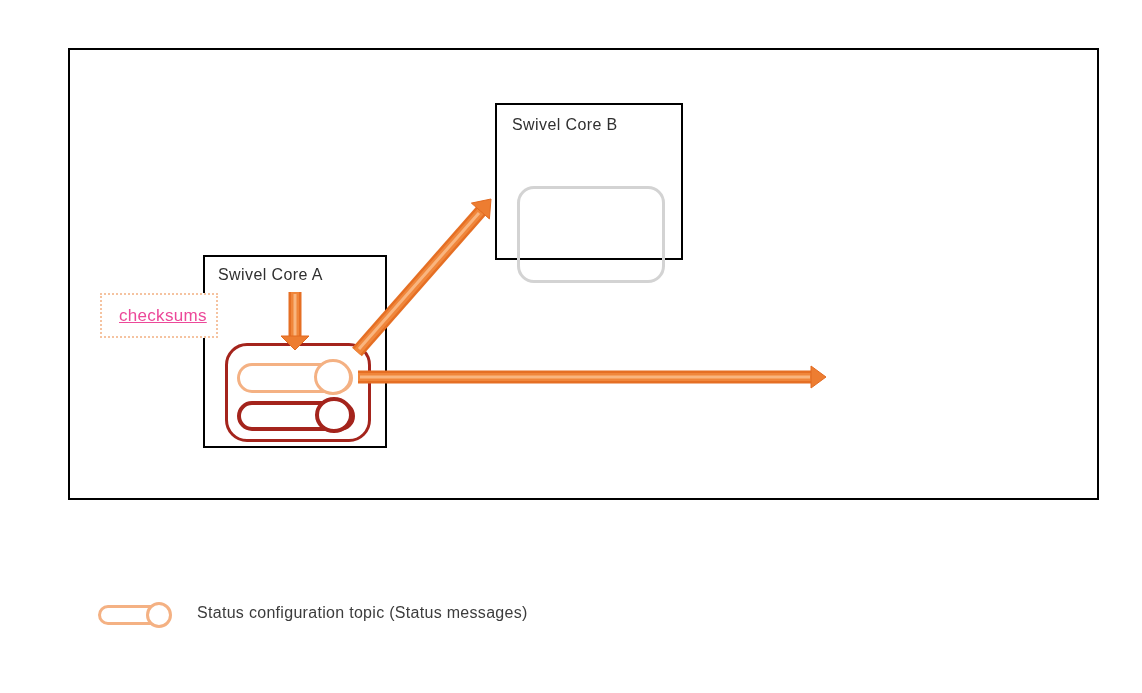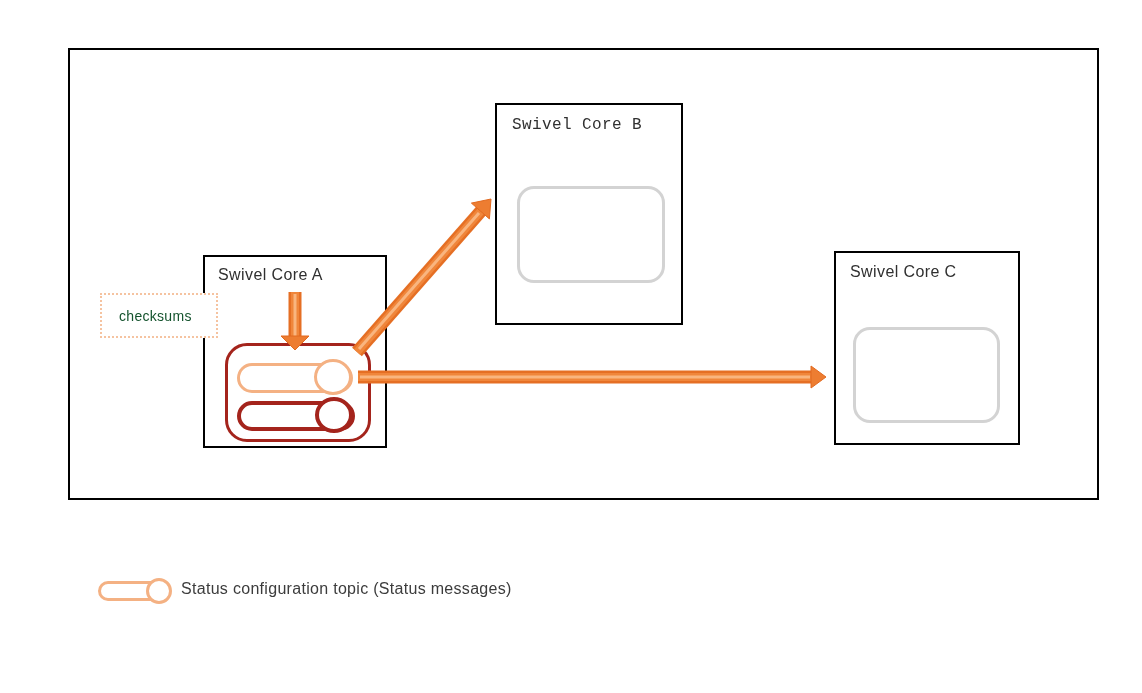--- a/index.html
+++ b/index.html
@@ -16,21 +16,21 @@
   body{font-family:"Liberation Sans","DejaVu Sans",sans-serif;color:var(--text);}
   .stage{position:relative;width:1142px;height:693px;background:#fff;overflow:hidden;}
 
   
   .frame{position:absolute;left:68px;top:48px;width:1031px;height:452px;border:2px solid var(--node-border);background:#fff;}
 
   
   .node{position:absolute;border:2px solid var(--node-border);background:#fff;}
   .node-label{position:absolute;font-size:16px;letter-spacing:0.4px;color:#303030;white-space:nowrap;}
   .box-a{left:203px;top:255px;width:184px;height:193px;text-align:center;}
-  .box-b{left:495px;top:103px;width:188px;height:222px;font-family:Liberation Mono, monospace;}
+  .box-b{left:495px;top:103px;width:188px;height:157px;}
   .box-c{left:834px;top:251px;width:186px;height:194px;}
   .box-a .node-label{left:13px;top:9px;}
   .box-b .node-label{left:15px;top:11px;}
   .box-c .node-label{left:14px;top:10px;}
 
   
   .panel{position:absolute;border:3px solid var(--panel-border);border-radius:17px;background:transparent;}
   .box-b .panel{left:20px;top:81px;width:148px;height:97px;}
   .box-c .panel{left:17px;top:74px;width:147px;height:96px;}
 
@@ -42,32 +42,32 @@
   .toggle .track{position:absolute;border-radius:999px;background:#fff;}
   .toggle .knob{position:absolute;border-radius:50%;background:#fff;}
 
   .status-toggle .track{left:9px;top:17px;width:116px;height:30px;border:3px solid var(--status-topic);}
   .status-toggle .knob{left:86px;top:13px;width:38px;height:36px;border:3px solid var(--status-topic);}
   .config-toggle .track{left:9px;top:55px;width:118px;height:30px;border:4px solid var(--config-topic);}
   .config-toggle .knob{left:87px;top:51px;width:38px;height:36px;border:4px solid var(--config-topic);}
 
   
   .note{position:absolute;left:100px;top:293px;width:118px;height:45px;background:#fff;border:2px dotted var(--note-border);z-index:5;display:flex;align-items:center;}
-  .note span{font-size:14px;letter-spacing:0.3px;padding-left:17px;color:#14532d;}
+  .note span{font-size:17px;letter-spacing:0.3px;padding-left:17px;color:#ec4899;text-decoration:underline;}
 
   
   .arrows{position:absolute;left:0;top:0;width:1142px;height:693px;z-index:10;pointer-events:none;}
   .sh1{stroke:#E56F24;stroke-width:13;fill:none;}
   .sh2{stroke:#F0863B;stroke-width:8;fill:none;}
   .sh3{stroke:#F9B57F;stroke-width:3;fill:none;}
   .head{fill:var(--arrow);stroke:#E26A20;stroke-width:1;}
 
   
   .legend-row{position:absolute;left:98px;display:flex;align-items:center;}
-  .legend-row-1{top:576px;height:26px;}
+  .legend-row-1{top:600px;height:26px;gap:16px;}
   .legend-row-2{top:652px;height:28px;}
   .legend-pill{position:relative;flex:0 0 auto;}
   .legend-pill .track{position:absolute;border-radius:999px;background:#fff;}
   .legend-pill .knob{position:absolute;border-radius:50%;background:#fff;}
   .legend-pill-status{width:72px;height:20px;margin-top:3px;}
   .legend-pill-status .track{left:0;top:0;width:72px;height:20px;border:3px solid var(--status-topic);}
   .legend-pill-status .knob{left:48px;top:-3px;width:26px;height:26px;border:3px solid var(--status-topic);}
   .legend-pill-config{width:72px;height:22px;margin-top:3px;}
   .legend-pill-config .track{left:0;top:0;width:72px;height:22px;border:4px solid var(--config-topic);}
   .legend-pill-config .knob{left:46px;top:-3px;width:28px;height:28px;border:4px solid var(--config-topic);}
@@ -78,24 +78,20 @@
 
 <div class="stage">
 
   <div class="frame"></div>
 
   <div class="node box-b">
     <span class="node-label">Swivel Core B</span>
     <div class="panel"></div>
   </div>
 
-  <div class="node box-c">
-    <span class="node-label">Swivel Core C</span>
-    <div class="panel"></div>
-  </div>
 
   <div class="node box-a">
     <span class="node-label">Swivel Core A</span>
     <div class="topics-container">
       <div class="toggle status-toggle">
         <div class="track"></div>
         <div class="knob"></div>
       </div>
       <div class="toggle config-toggle">
         <div class="track"></div>

